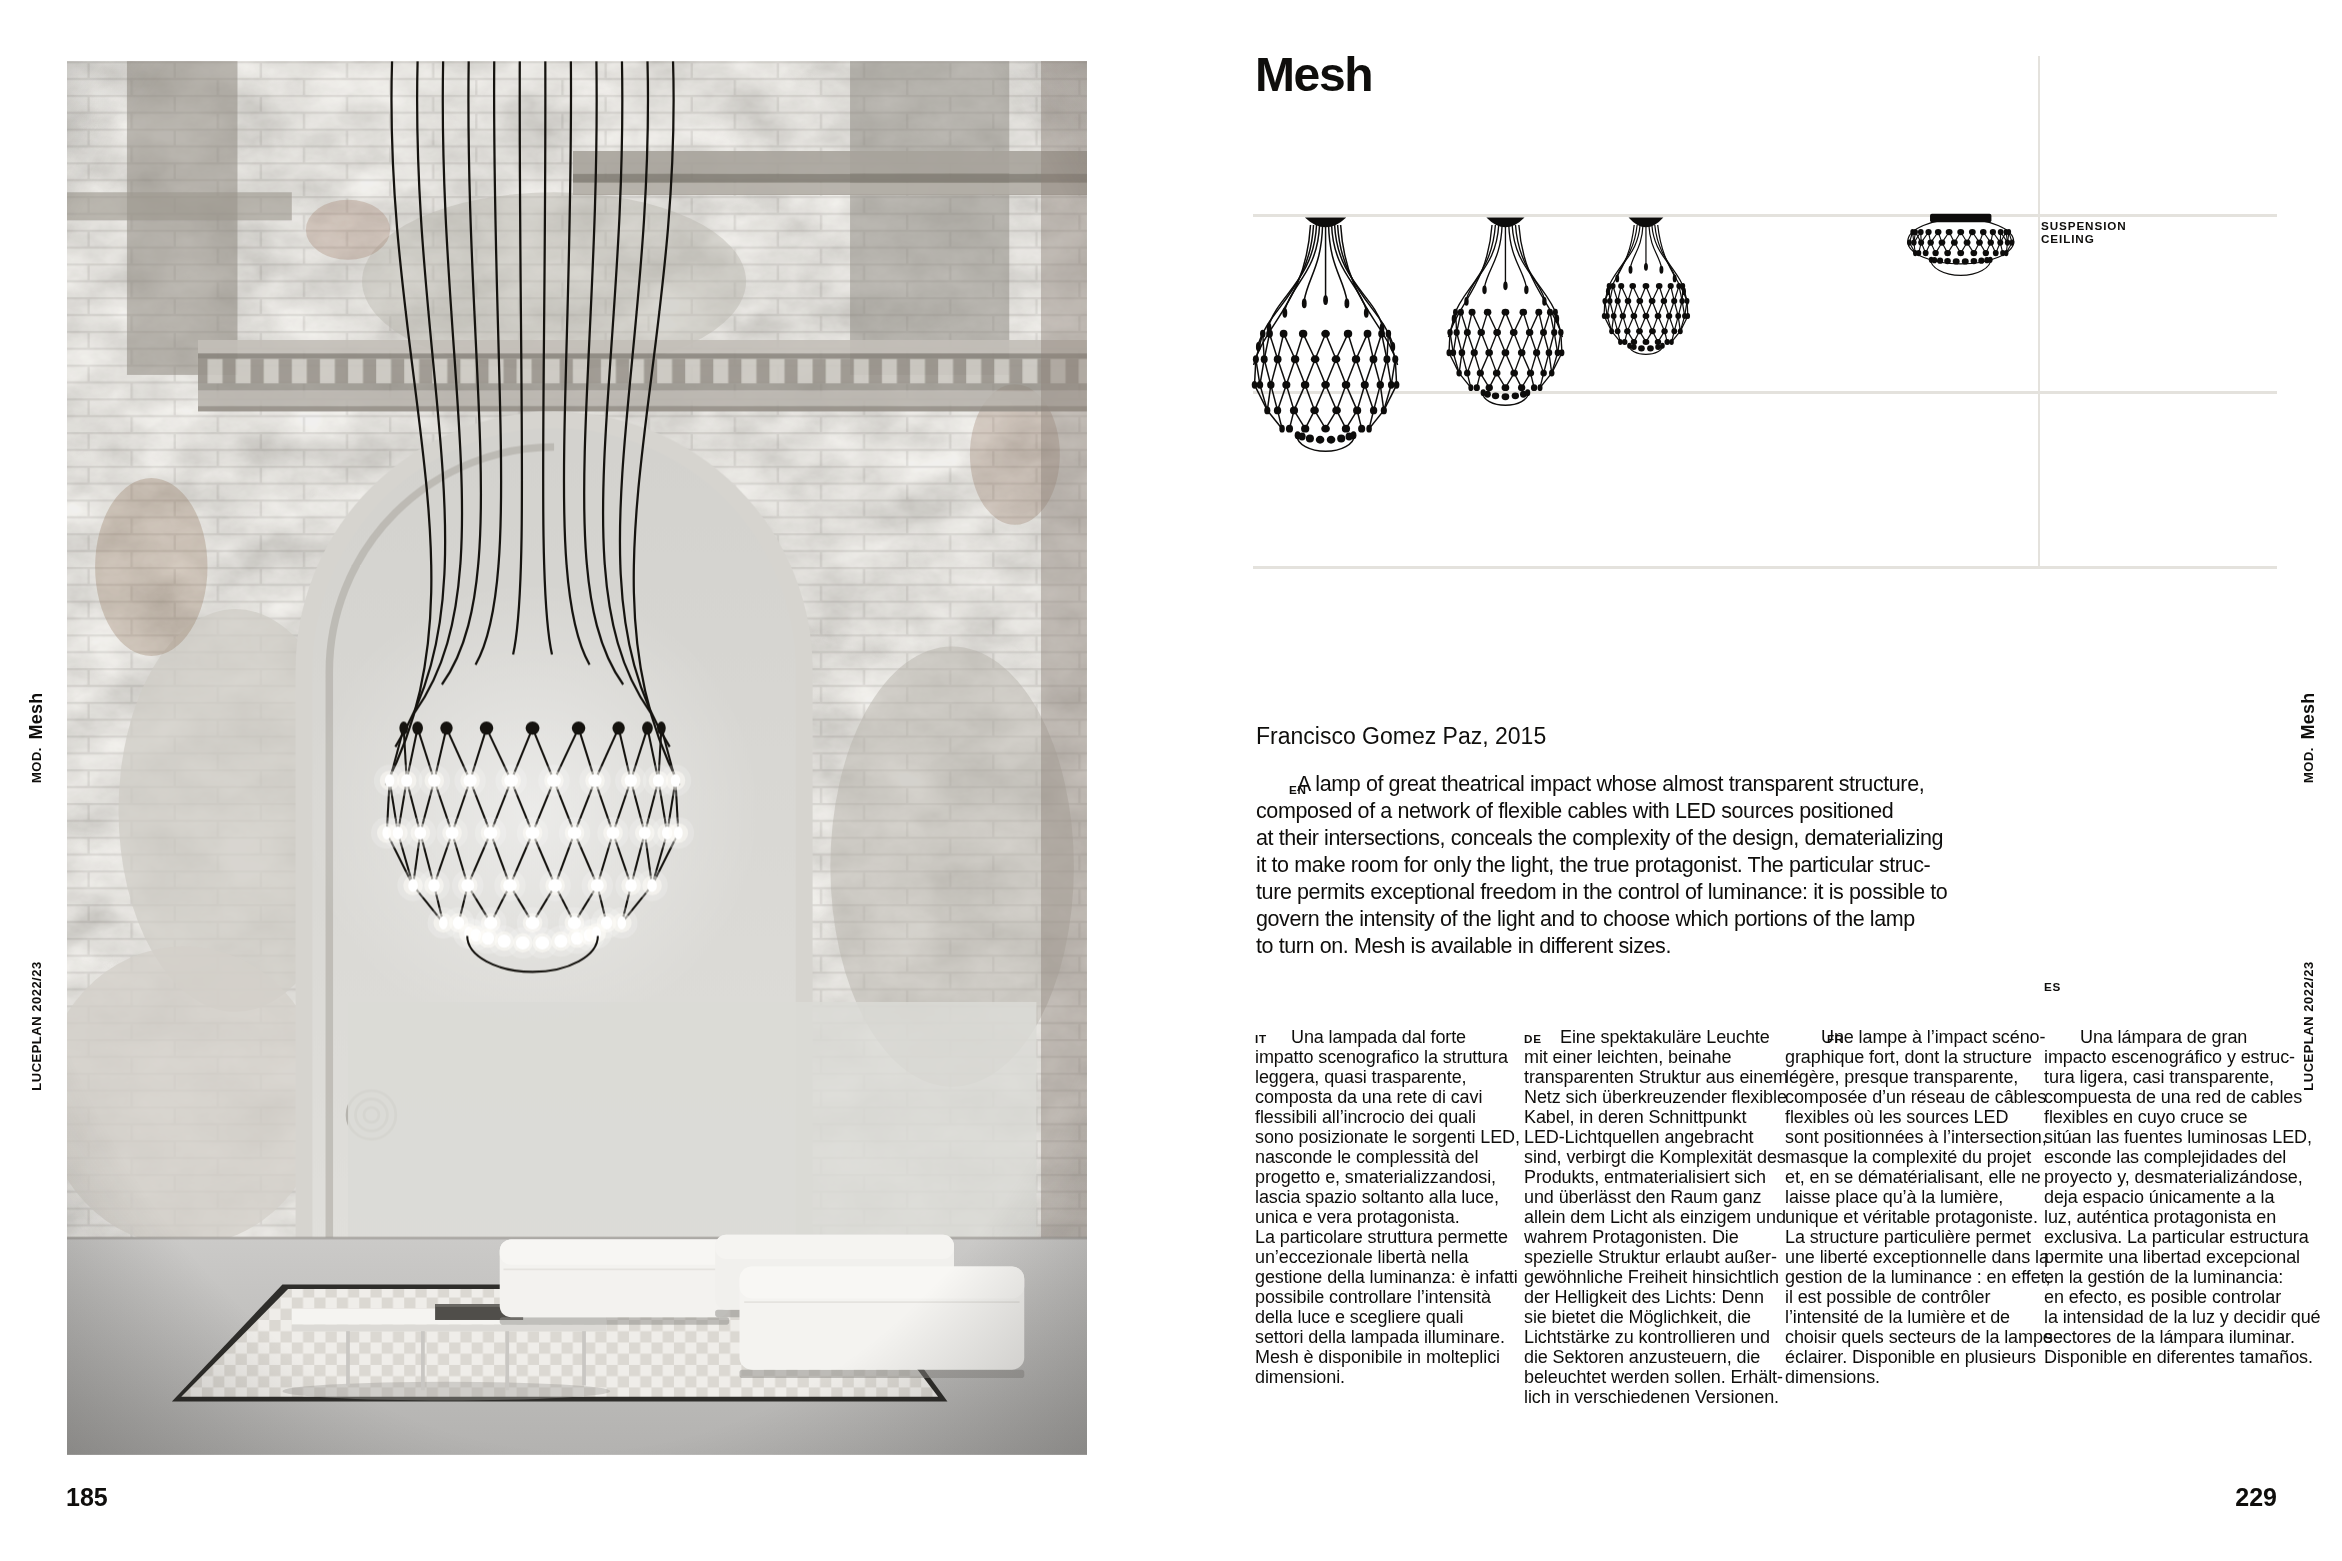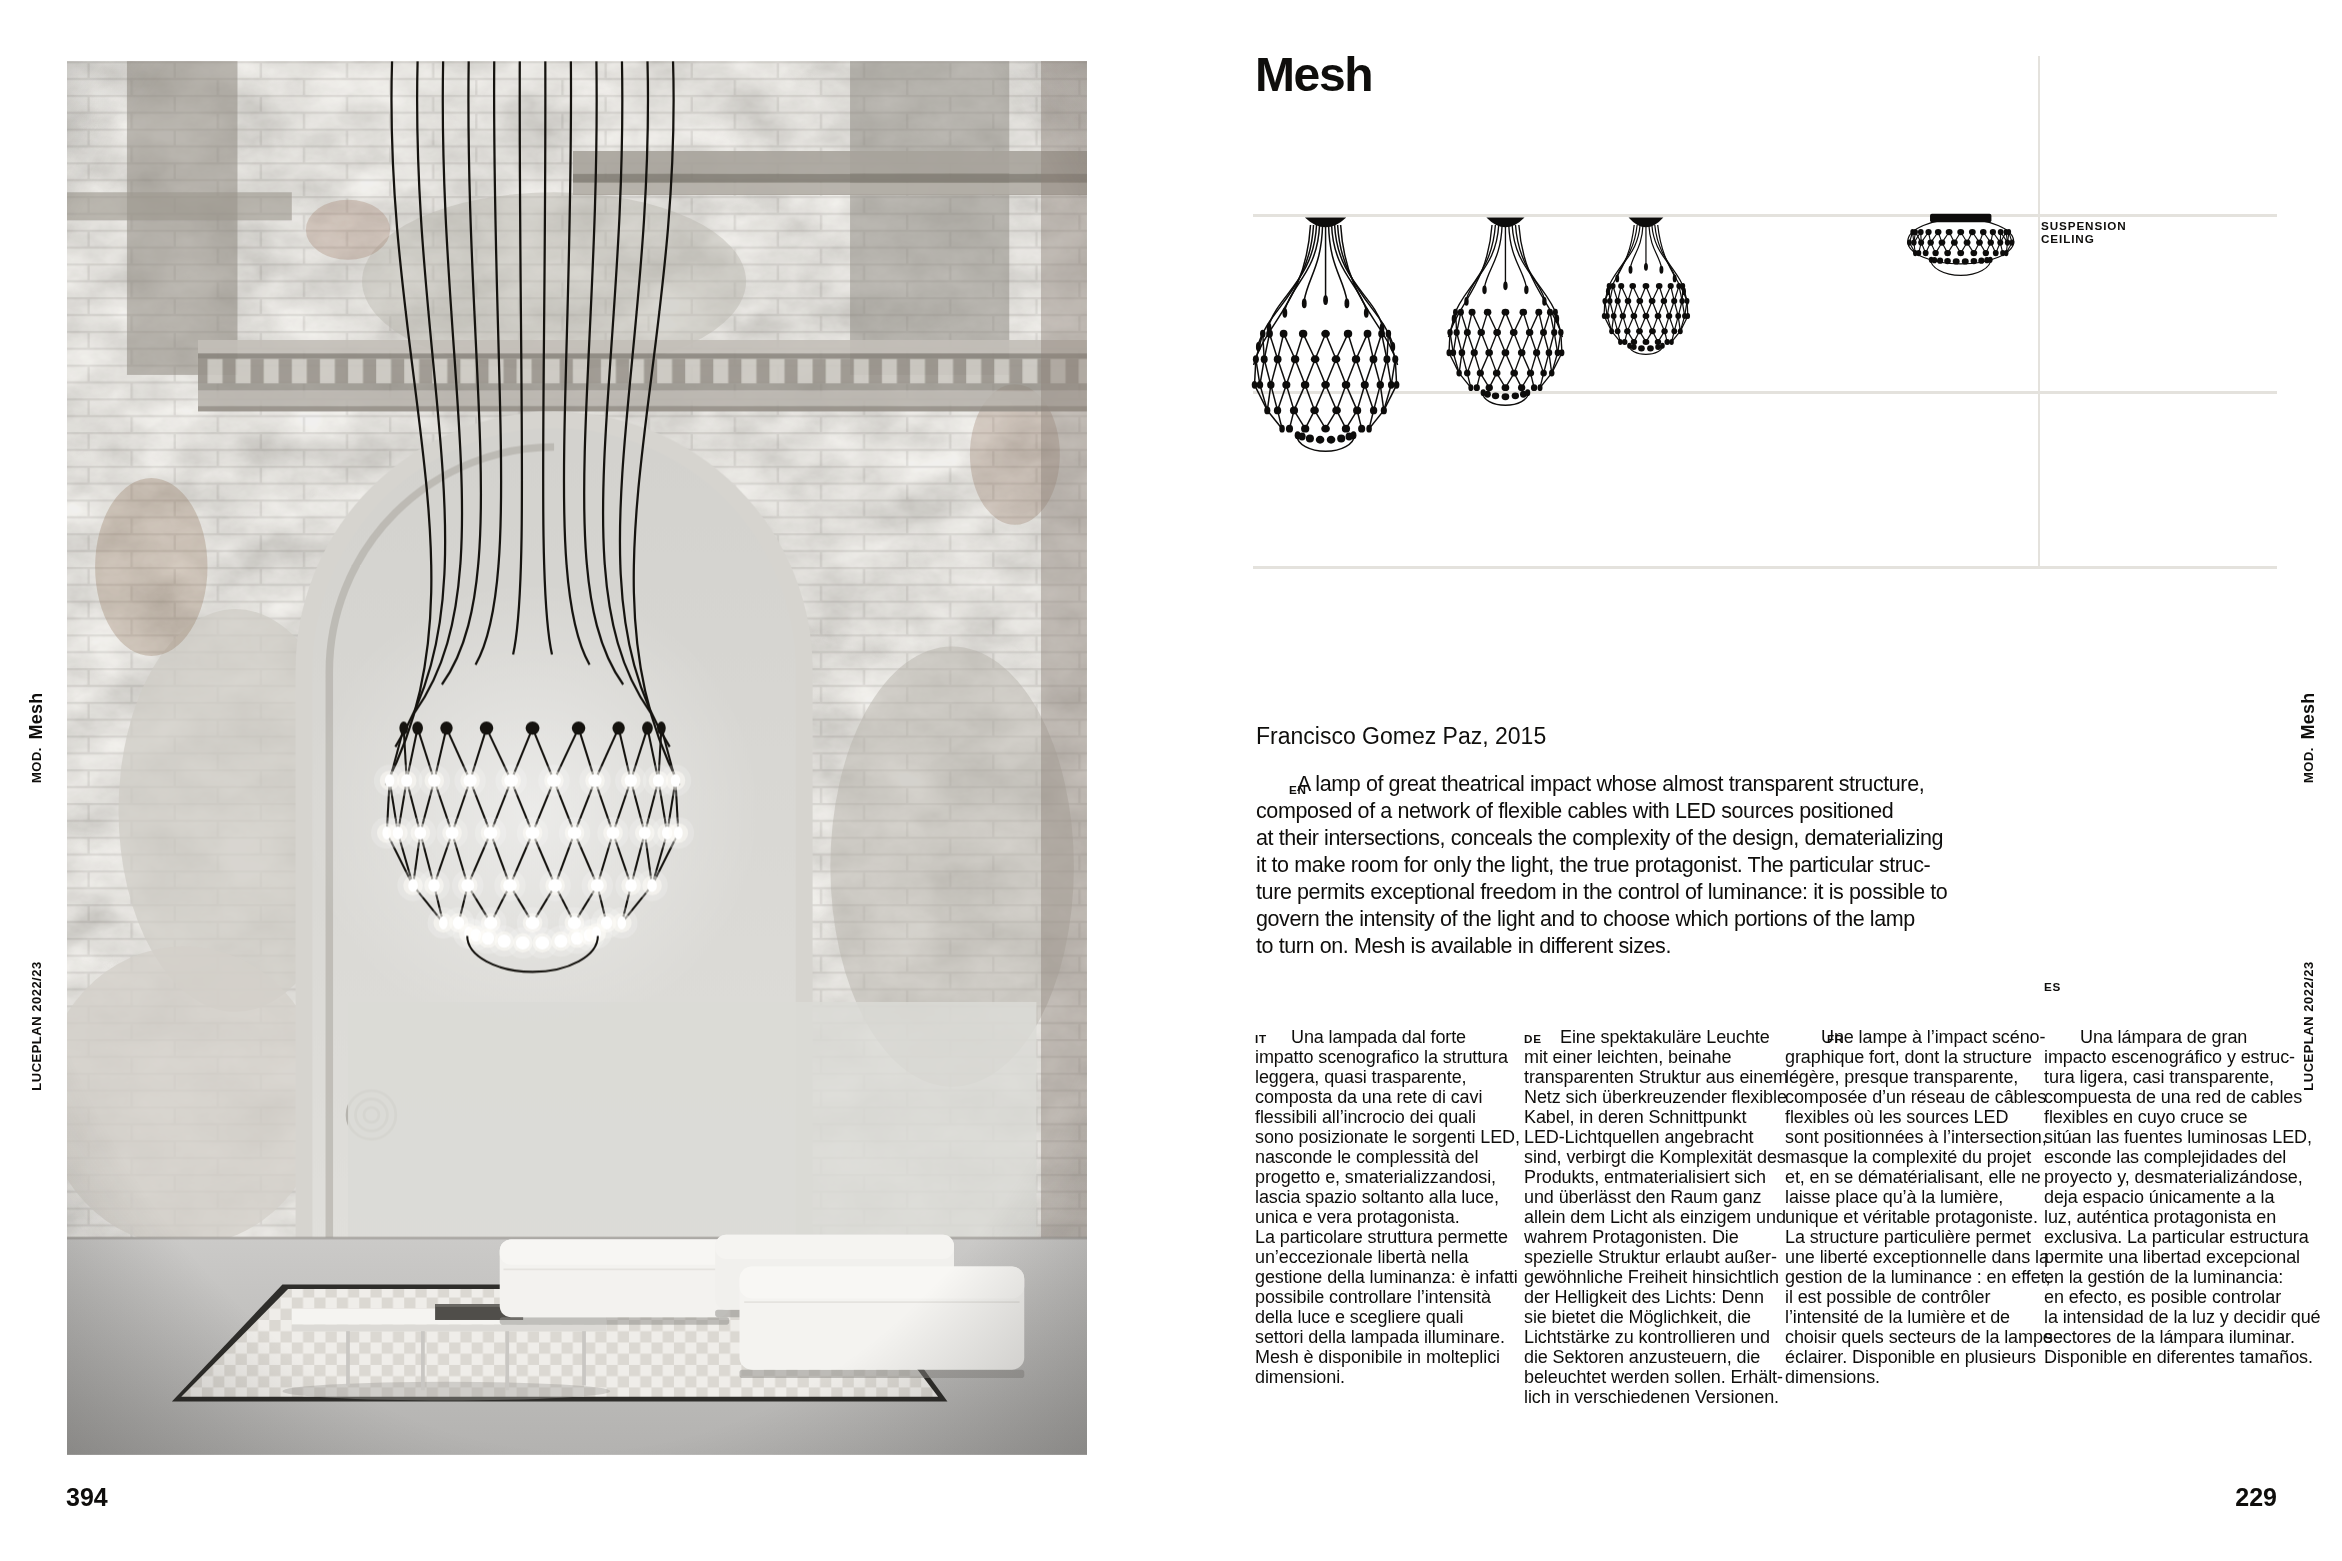--- a/index.html
+++ b/index.html
@@ -381,21 +381,21 @@
         <line x1="723" y1="1325" x2="1017" y2="1325" stroke="#e5e3df" stroke-width="2"></line>
       </g>
 
       <rect x="0" y="0" width="1089" height="1488" fill="url(#vign)"></rect>
     </svg>
   </div>
 
   <div class="abs vlabel vlabel-name" style="left:36px;top:716px;">Mesh</div>
   <div class="abs vlabel vlabel-mod" style="left:36px;top:765px;">MOD.</div>
   <div class="abs vlabel vlabel-cat" style="left:36px;top:1026px;">LUCEPLAN 2022/23</div>
-  <div class="abs pagenum" style="left:66px;top:1483px;">394</div>
+  <div class="abs pagenum" style="left:66px;top:1483px;">185</div>
 
   <div class="abs title" style="left:1255px;top:51px;">Mesh</div>
 
   <div class="abs gridline" style="left:1253px;top:214px;width:1024px;height:2.8px;"></div>
   <div class="abs gridline" style="left:1253px;top:391px;width:1024px;height:2.8px;"></div>
   <div class="abs gridline" style="left:1253px;top:566px;width:1024px;height:2.8px;"></div>
   <div class="abs gridline" style="left:2038px;top:56px;width:1.9px;height:512px;"></div>
 
   <div class="abs mount" style="left:2041px;top:220px;width:234px;">SUSPENSION
 CEILING</div>

